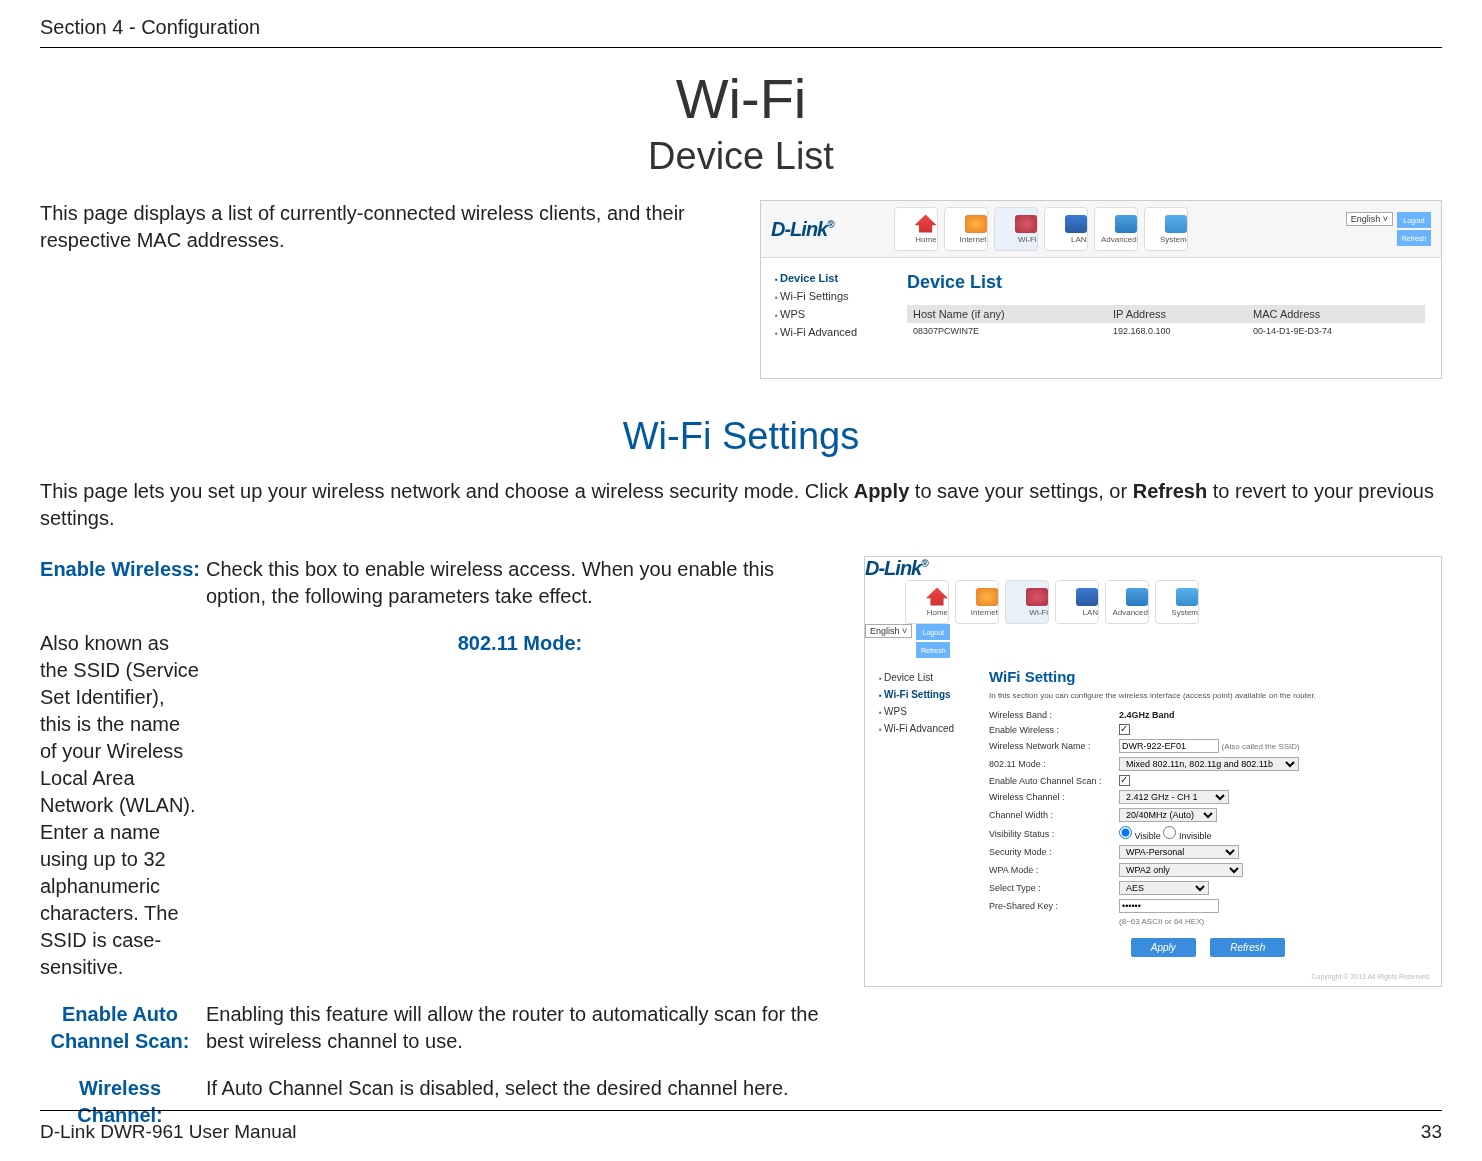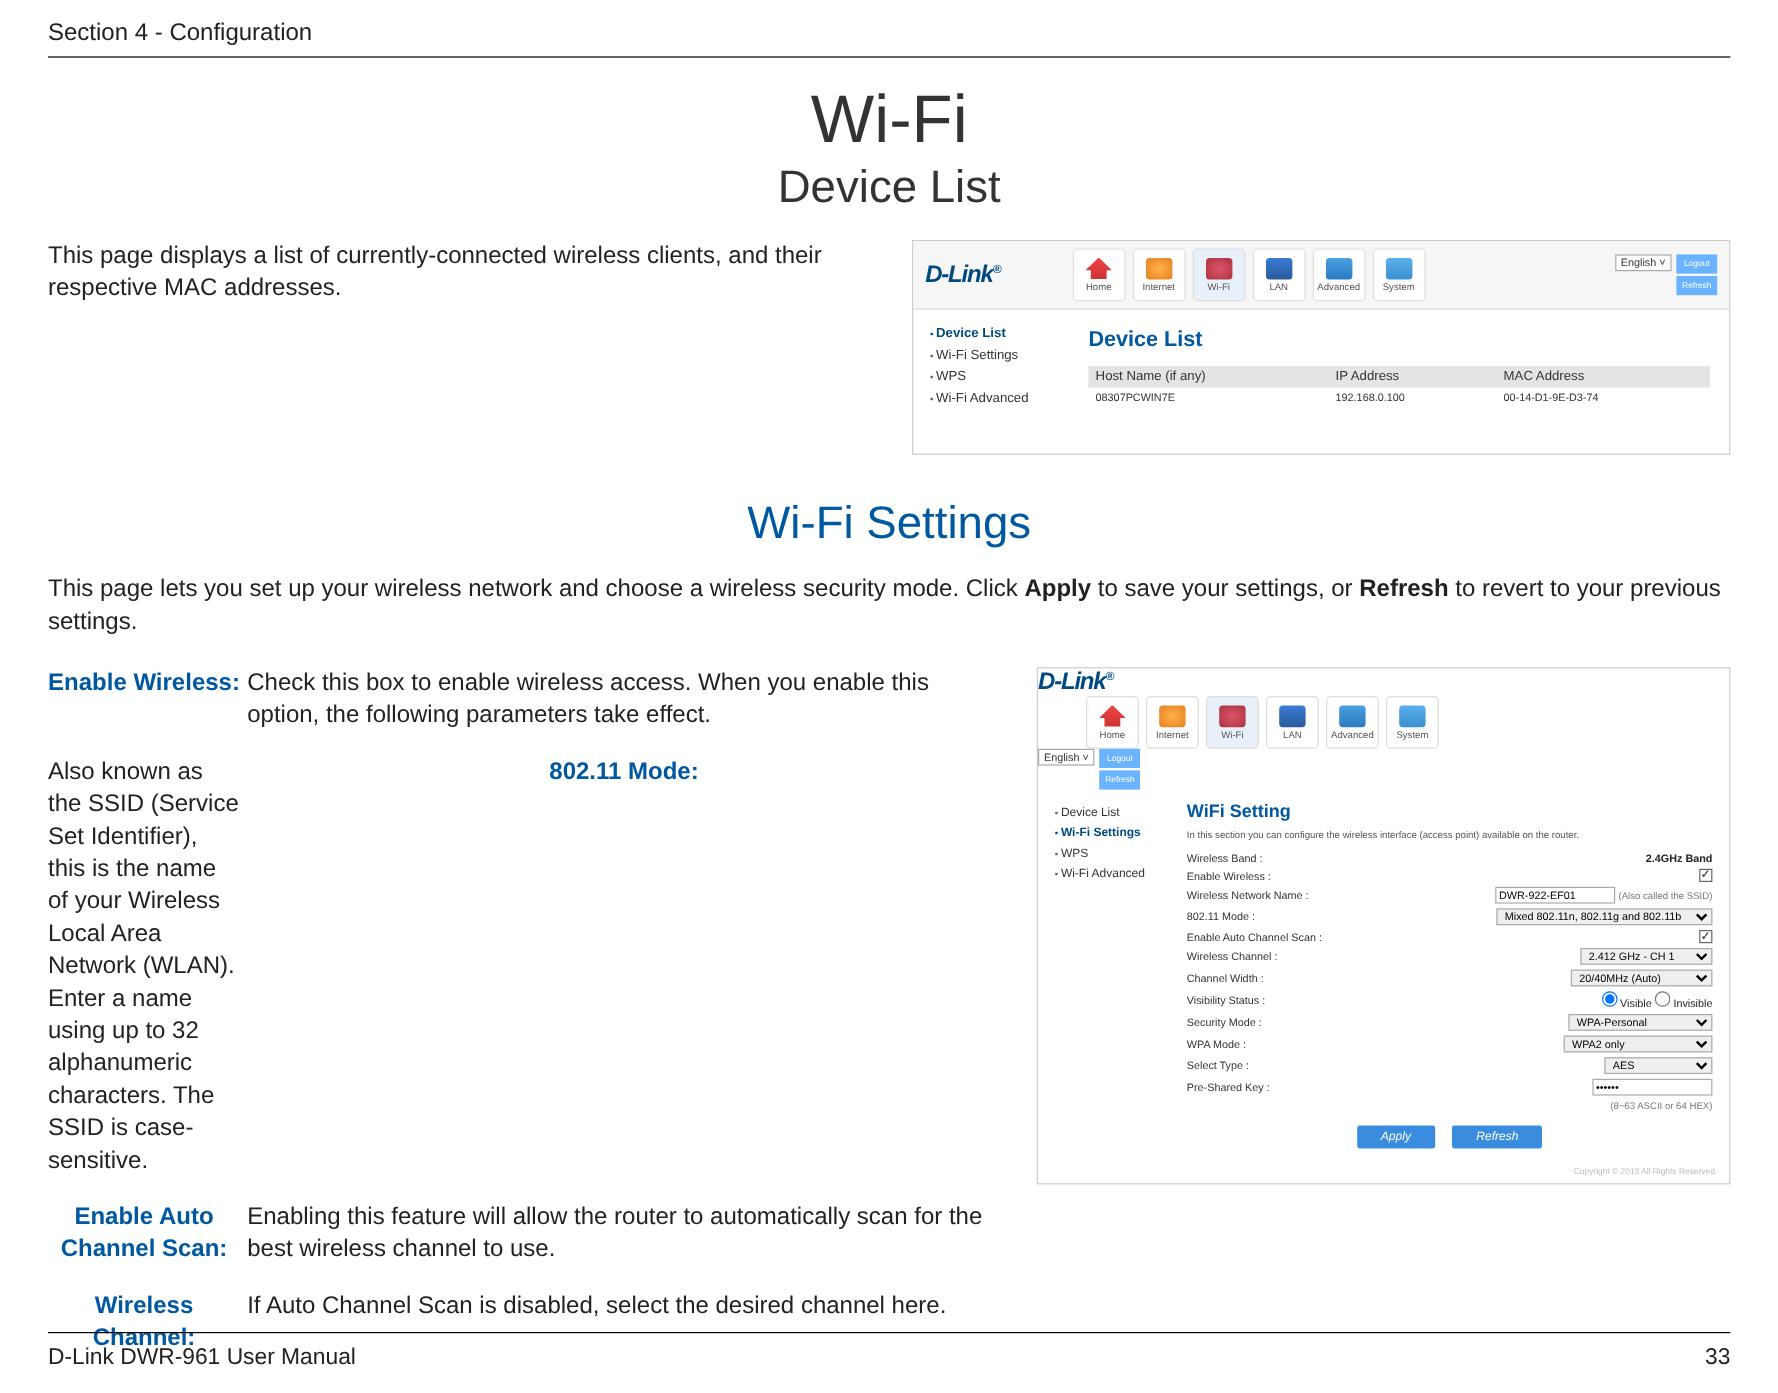--- a/index.html
+++ b/index.html
@@ -78,21 +78,21 @@
     gap: 6px;
     margin-left: 60px;
   }
   .nav-icon {
     width: 44px;
     height: 44px;
     border: 1px solid #ddd;
     border-radius: 4px;
     display: flex;
     flex-direction: column;
-    align-items: center;
+    align-items: flex-end;
     justify-content: center;
     font-size: 8px;
     color: #555;
     background: #fff;
   }
   .nav-icon.active { background: #e8f0f9; }
   .nav-icon .glyph { width: 22px; height: 18px; border-radius: 3px; margin-bottom: 2px; }
   .g-home { background: linear-gradient(#e44, #c33); clip-path: polygon(50% 0, 100% 60%, 80% 60%, 80% 100%, 20% 100%, 20% 60%, 0 60%); }
   .g-int { background: radial-gradient(#ffb347,#e67e22); border-radius: 50%; }
   .g-wifi { background: radial-gradient(#d56,#a34); border-radius: 50%; }
@@ -203,21 +203,21 @@
     font-family: Arial, sans-serif;
     font-size: 9px;
     color: #333;
     background: #fff;
   }
   .shot2 .body { display: flex; }
   .shot2 .side { width: 110px; font-size: 10px; }
   .shot2 .content { padding: 10px 14px; }
   .shot2 .panel-title { font-size: 15px; margin-bottom: 6px; }
   .sub-desc { font-size: 8px; color: #555; margin-bottom: 10px; }
-  .form-row { display: flex; align-items: center; margin-bottom: 4px; font-size: 9px; justify-content: space-between; }
+  .form-row { display: flex; align-items: center; margin-bottom: 4px; font-size: 9px; }
   .form-row .flabel { width: 130px; color: #333; }
   .form-row .fval { color: #222; }
   .form-row select, .form-row input[type=text] {
     font-size: 9px; border: 1px solid #aaa; padding: 0 2px; height: 14px;
   }
   .form-row .bold { font-weight: bold; }
   .chk { width: 11px; height: 11px; border: 1px solid #666; display: inline-block; vertical-align: middle; position: relative; }
   .chk.on::after { content: "✓"; font-size: 10px; position: absolute; top: -2px; left: 0; }
   .btn-row { text-align: center; margin-top: 12px; font-style: italic; }
   .btn-row .abtn {
@@ -415,21 +415,21 @@
         <div class="form-row">
             <div class="flabel">Enable Auto Channel Scan :</div>
             <div class="fval"><span class="chk on"></span></div>
           </div>
         <div class="form-row">
             <div class="flabel">Wireless Channel :</div>
             <div class="fval"><select style="width:110px"><option>2.412 GHz - CH 1</option></select></div>
           </div>
         <div class="form-row">
             <div class="flabel">Channel Width :</div>
-            <div class="fval"><select style="width:118px"><option>20/40MHz (Auto)</option></select></div>
+            <div class="fval"><select style="width:98px"><option>20/40MHz (Auto)</option></select></div>
           </div>
         <div class="form-row">
             <div class="flabel">Visibility Status :</div>
             <div class="fval"><input type="radio" checked="" style=""> <span>Visible</span> <input type="radio" style=""> <span>Invisible</span></div>
           </div>
         <div class="form-row">
             <div class="flabel">Security Mode :</div>
             <div class="fval"><select style="width:120px"><option>WPA-Personal</option></select></div>
           </div>
         <div class="form-row">

